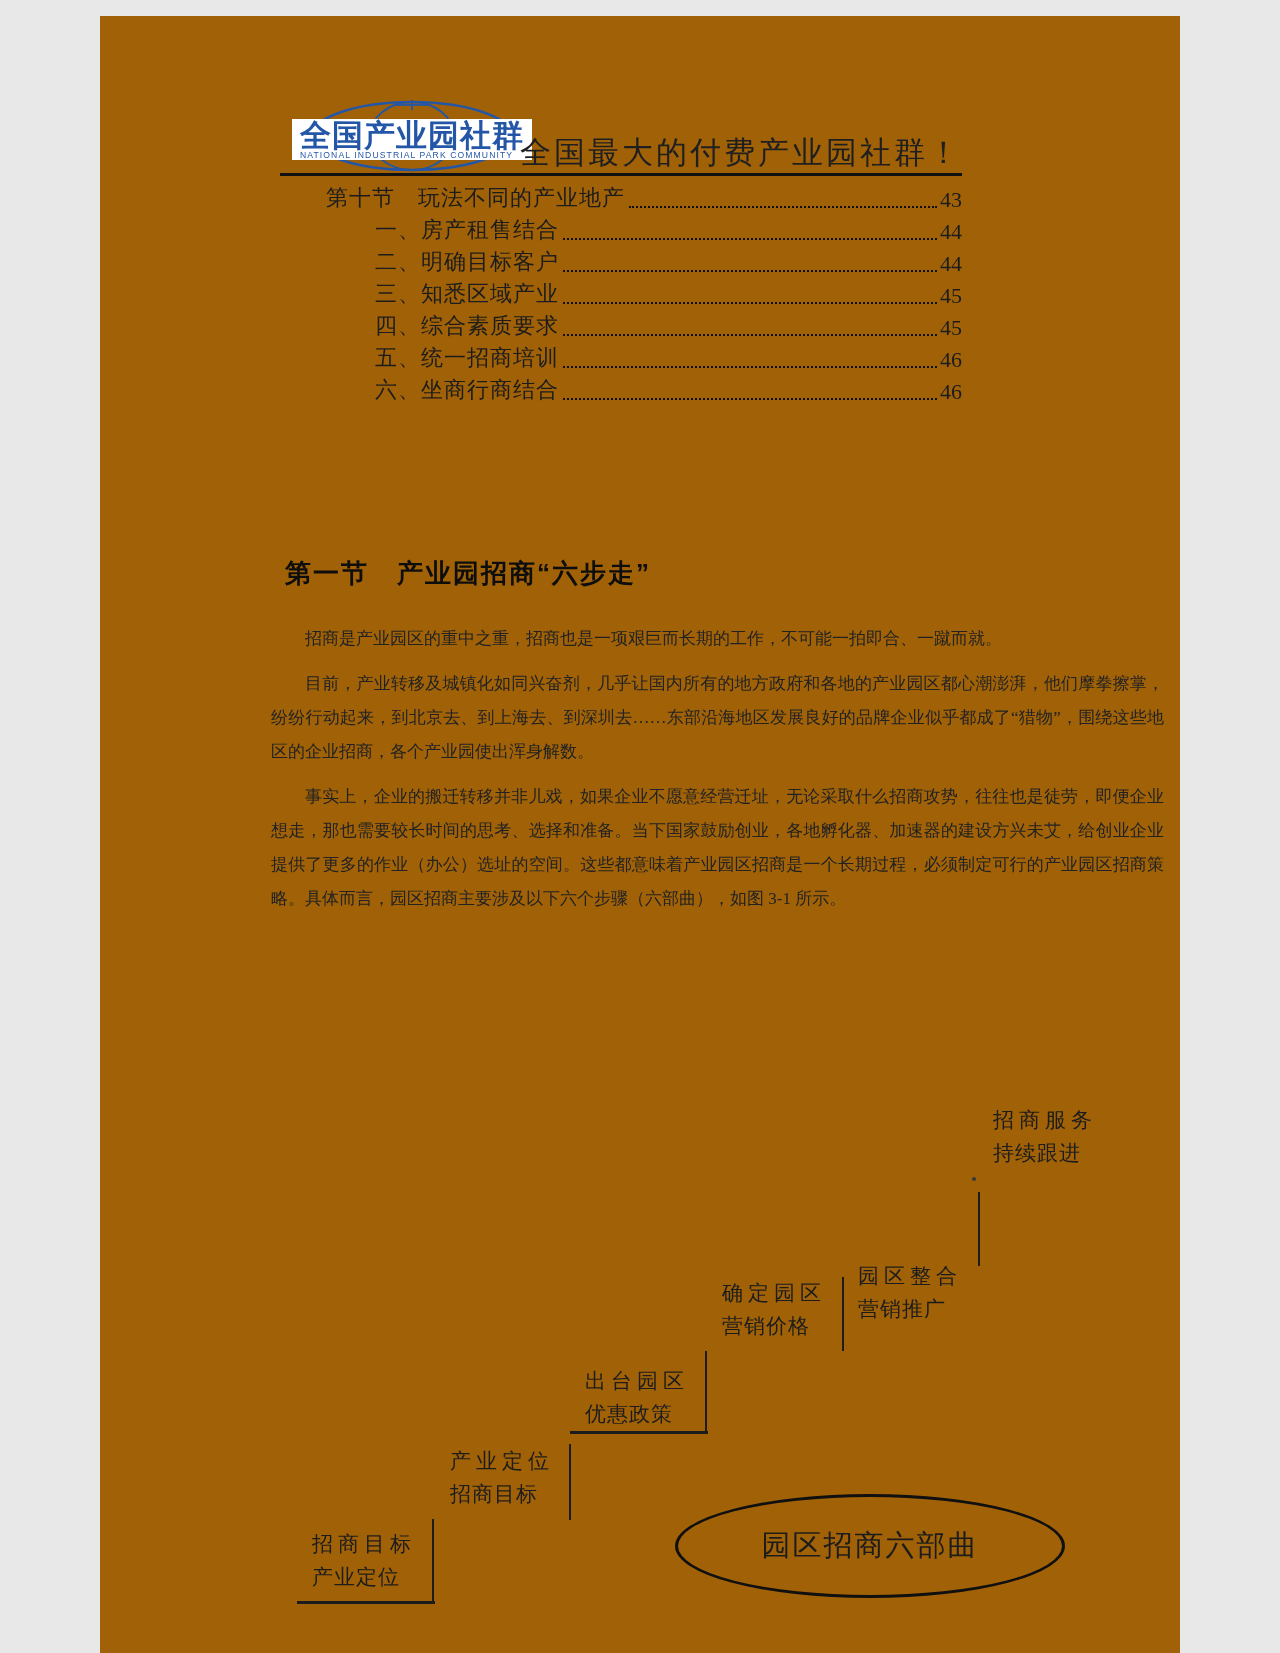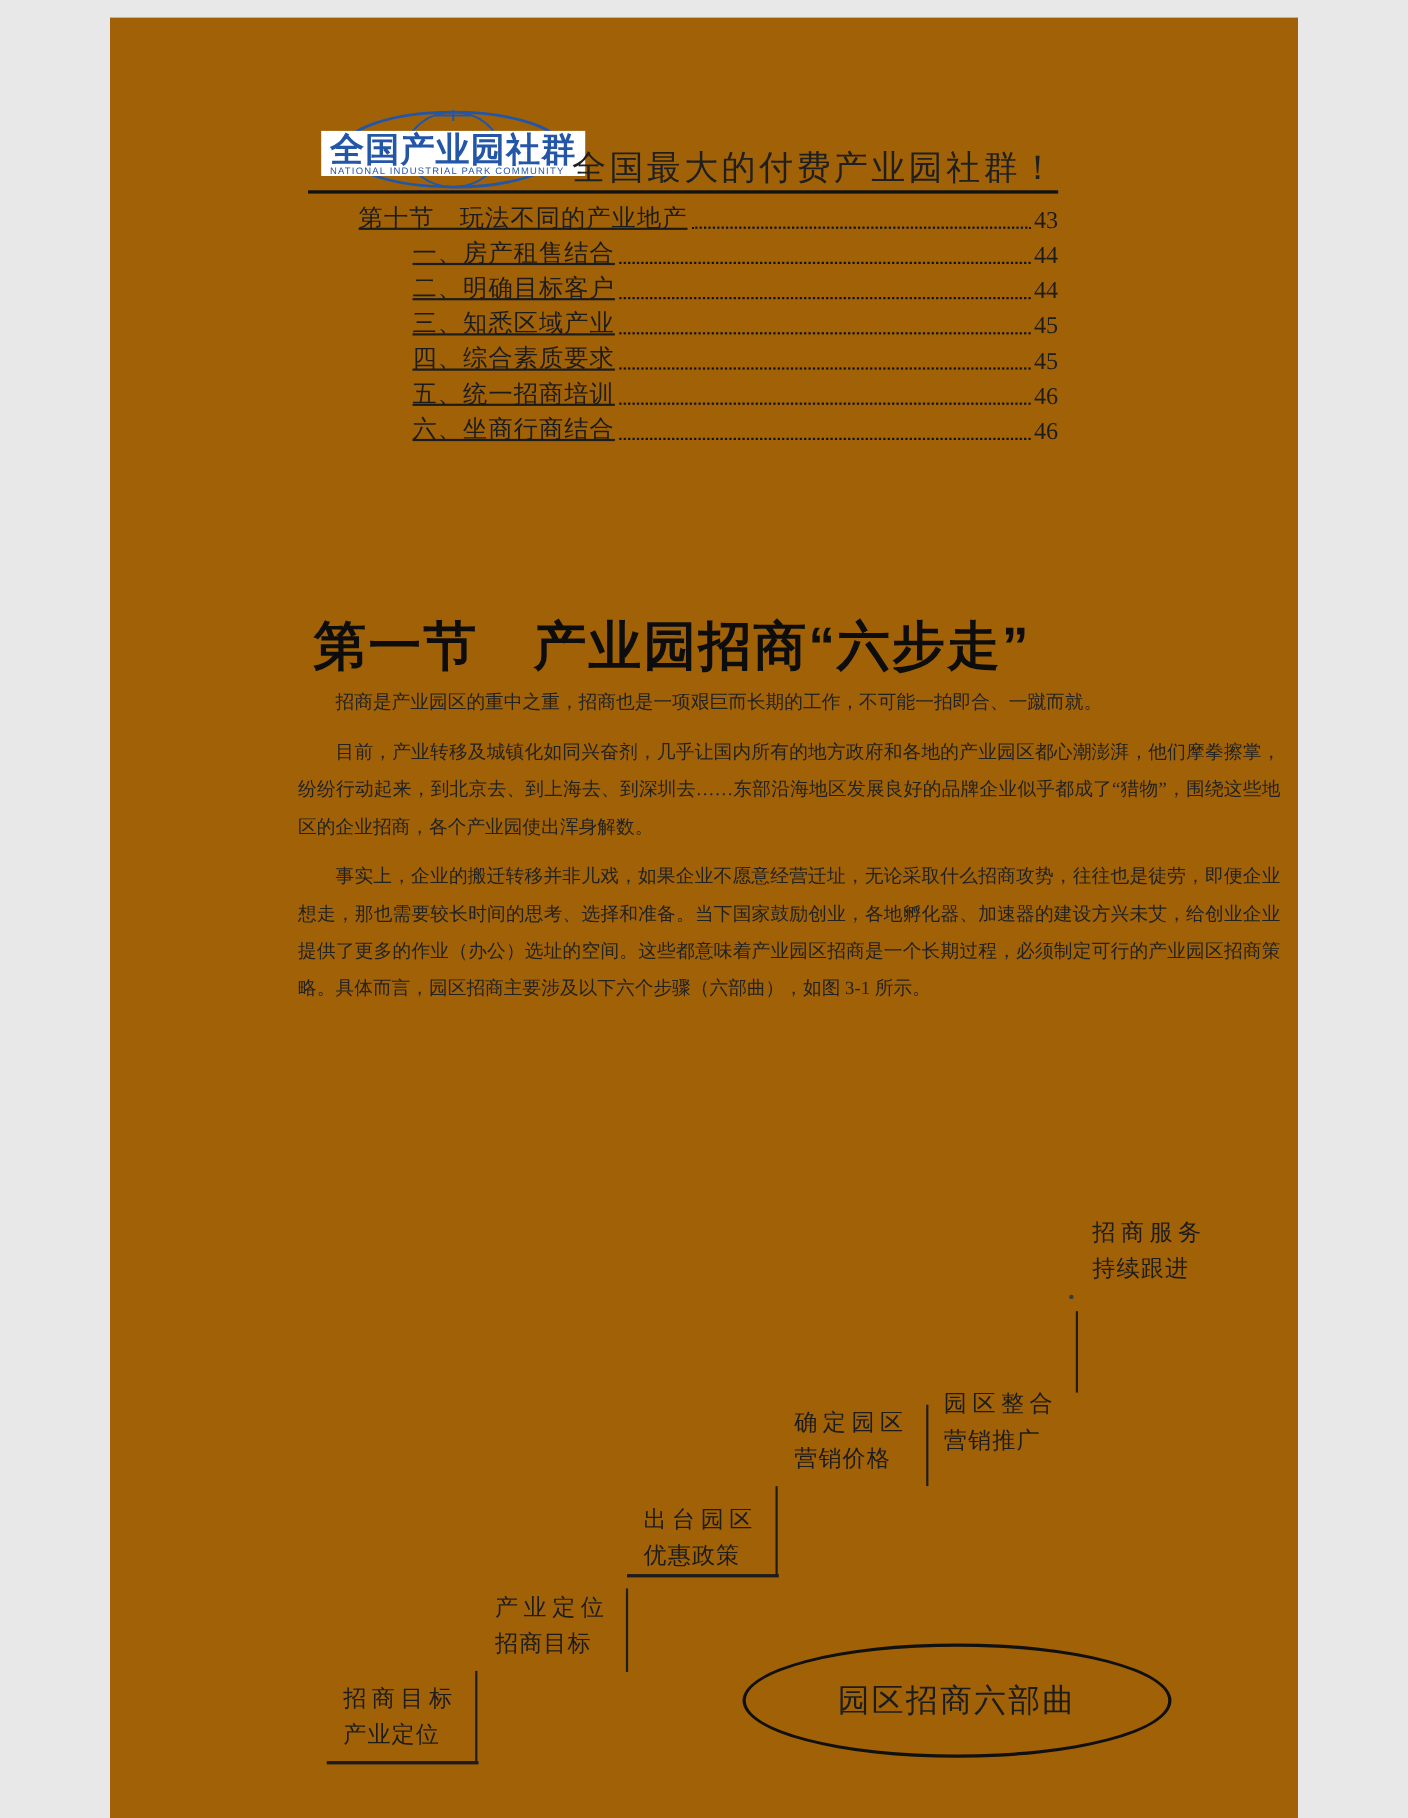--- a/index.html
+++ b/index.html
@@ -19,28 +19,28 @@
     font-size:31px;font-weight:normal;letter-spacing:3px;color:#1f1f1f;
     font-family:"Liberation Serif","DejaVu Serif",serif;
     white-space:nowrap;
   }
   .rule{position:absolute;left:180px;right:218px;top:157px;height:3px;background:#111;}
   
   .toc{position:absolute;left:172px;right:218px;top:165px;}
   .toc-row{display:flex;align-items:flex-end;height:32px;font-size:22px;color:#1c1c1c;}
   .toc-row.lvl1{padding-left:54px;}
   .toc-row.lvl2{padding-left:103px;}
-  .toc-label{white-space:nowrap;letter-spacing:1px;text-decoration:underline;}
+  .toc-label{white-space:nowrap;letter-spacing:1px;}
   .leader{flex:1;border-bottom:2.6px dotted #111;margin:0 3px 5px 4px;}
   .toc-page{white-space:nowrap;font-family:"Liberation Serif","DejaVu Serif",serif;}
   
   .section-title{
     position:absolute;left:185px;top:540px;margin:0;
     font-family:"Liberation Sans","DejaVu Sans",sans-serif;
-    font-size:48px;font-weight:bold;letter-spacing:2px;color:#0d0d0d;
+    font-size:26px;font-weight:bold;letter-spacing:2px;color:#0d0d0d;
     white-space:nowrap;
   }
   .paras{position:absolute;left:171px;top:606px;width:893px;}
   .paras p{
     margin:0 0 11px 0;
     font-size:17px;line-height:34px;
     text-align:justify;text-indent:2em;color:#222;
   }
   
   .figure{position:absolute;left:0;top:1030px;width:1280px;height:623px;}

